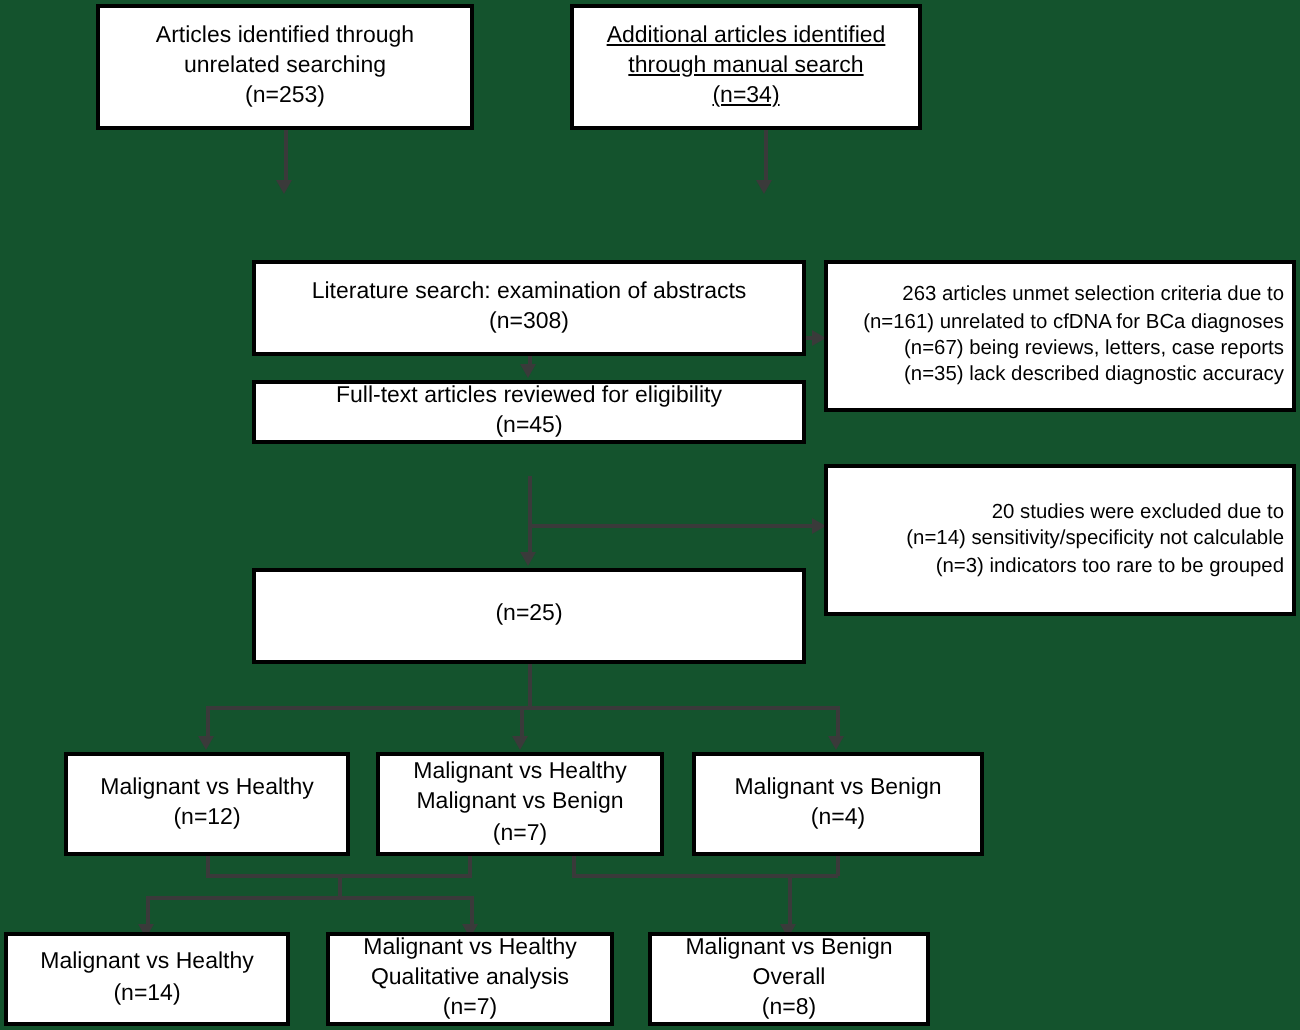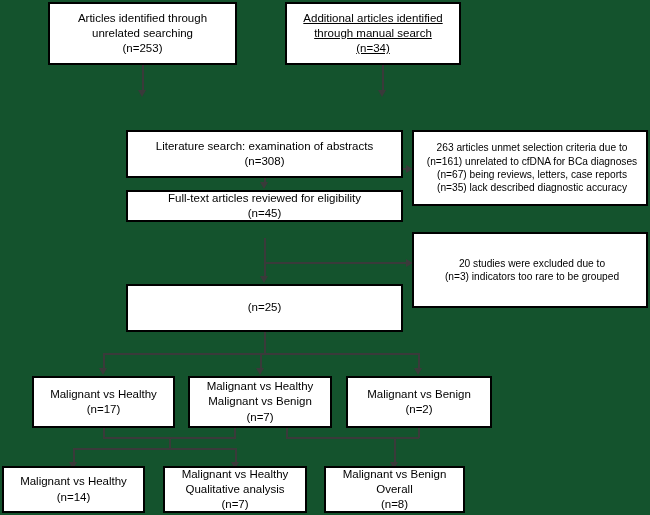--- a/index.html
+++ b/index.html
@@ -26,21 +26,21 @@
     align-items: center;
     justify-content: center;
     text-align: center;
     color: #000000;
     font-size: 11.5px;
     line-height: 1.32;
     padding: 2px 4px;
     z-index: 3;
   }
   .node.left-align {
-    align-items: center;
+    align-items: flex-end;
     text-align: left;
     padding-left: 8px;
   }
   .node .ln {
     display: block;
     white-space: nowrap;
   }
   
   .vline, .hline {
     position: absolute;
@@ -111,20 +111,21 @@
     <span class="ln">(n=45)</span>
   </div>
 
   <div class="vline" style="left:264px; top:238px; height:40px;"></div>
   <div class="arrow-down" style="left:260px; top:276px;"></div>
   <div class="hline" style="left:264px; top:262px; width:144px;"></div>
   <div class="arrow-right" style="left:406px; top:258.5px;"></div>
 
   <div class="node left-align" style="left:412px; top:232px; width:236px; height:76px; font-size:10.2px;">
     <span class="ln">20 studies were excluded due to</span>
+    <span class="ln">(n=14) sensitivity/specificity not calculable</span>
     <span class="ln">(n=3) indicators too rare to be grouped</span>
   </div>
 
   <div class="node" style="left:126px; top:284px; width:277px; height:48px;">
     <span class="ln">(n=25)</span>
   </div>
 
   <div class="vline" style="left:264px; top:332px; height:22px;"></div>
   <div class="hline" style="left:103px; top:353px; width:315px;"></div>
 
@@ -132,32 +133,32 @@
   <div class="arrow-down" style="left:99px; top:368px;"></div>
 
   <div class="vline" style="left:260px; top:353px; height:17px;"></div>
   <div class="arrow-down" style="left:256px; top:368px;"></div>
 
   <div class="vline" style="left:418px; top:353px; height:17px;"></div>
   <div class="arrow-down" style="left:414px; top:368px;"></div>
 
   <div class="node" style="left:32px; top:376px; width:143px; height:52px;">
     <span class="ln">Malignant vs Healthy</span>
-    <span class="ln">(n=17)</span>
+    <span class="ln">(n=12)</span>
   </div>
 
   <div class="node" style="left:188px; top:376px; width:144px; height:52px;">
     <span class="ln">Malignant vs Healthy</span>
     <span class="ln">Malignant vs Benign</span>
     <span class="ln">(n=7)</span>
   </div>
 
   <div class="node" style="left:346px; top:376px; width:146px; height:52px;">
     <span class="ln">Malignant vs Benign</span>
-    <span class="ln">(n=2)</span>
+    <span class="ln">(n=4)</span>
   </div>
 
   <div class="vline" style="left:103px; top:428px; height:10px;"></div>
   <div class="vline" style="left:234px; top:428px; height:10px;"></div>
   <div class="hline" style="left:103px; top:437px; width:133px;"></div>
   <div class="vline" style="left:169px; top:437px; height:12px;"></div>
   <div class="hline" style="left:73px; top:448px; width:163px;"></div>
 
   <div class="vline" style="left:73px; top:448px; height:16px;"></div>
   <div class="arrow-down" style="left:69px; top:462px;"></div>

